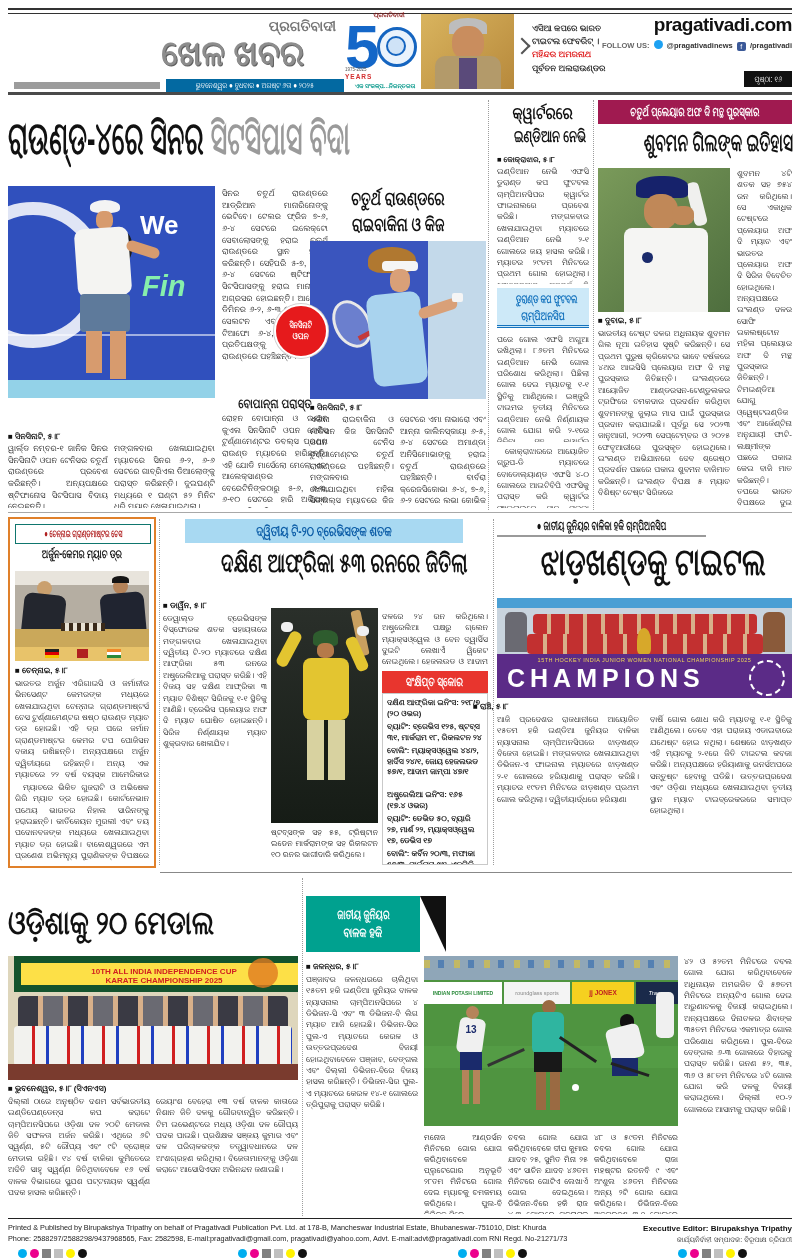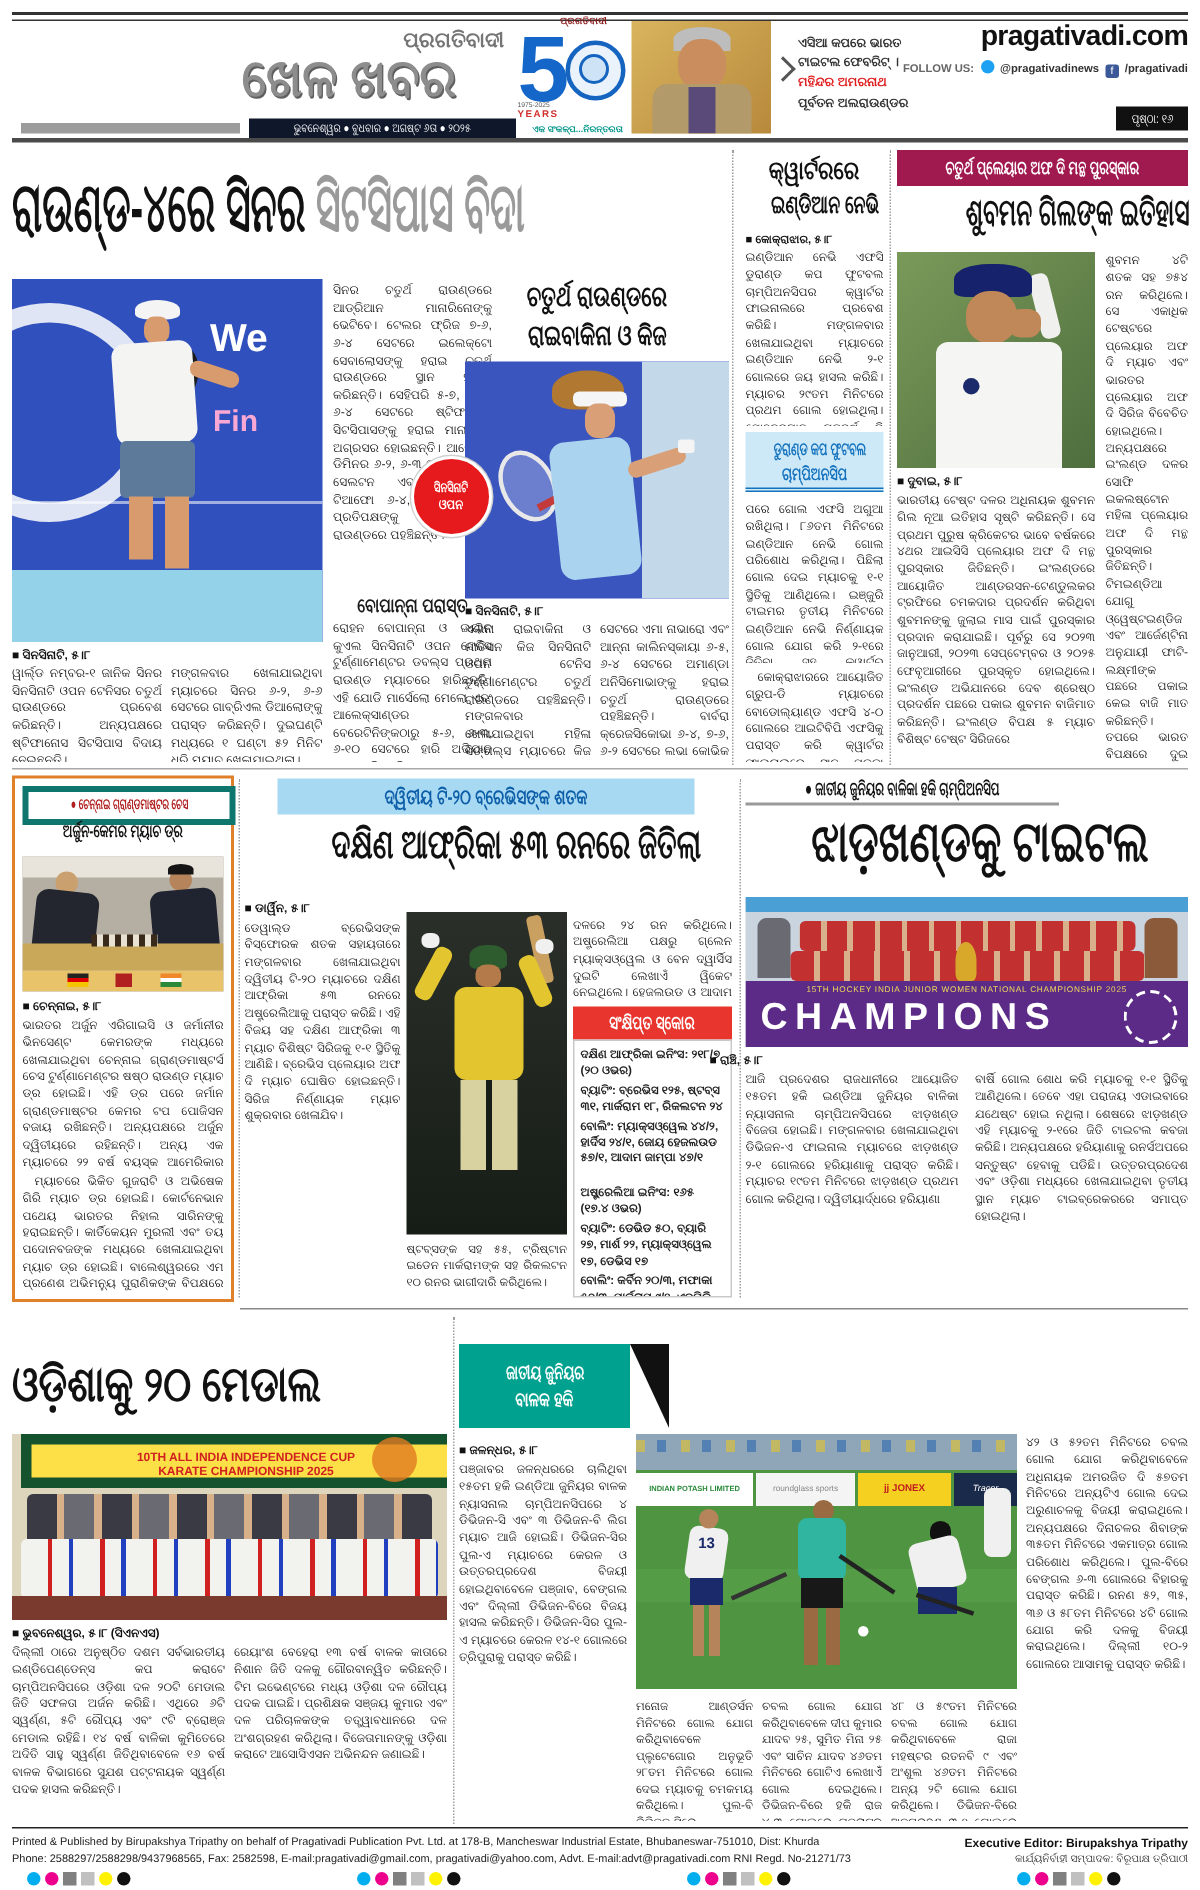--- a/index.html
+++ b/index.html
@@ -24,21 +24,21 @@
 
 <div class="page">
 
   <div class="ab" style="left:8px;top:8px;width:784px;height:3px;border-top:2px solid #333;border-bottom:1px solid #333;"></div>
 
   <div class="ab b" style="left:246px;top:18px;width:90px;font-size:14px;color:#757575;text-align:right;">ପ୍ରଗତିବାଦୀ</div>
   <div class="ab b c" style="left:120px;top:33px;width:225px;font-size:35px;color:#8d8d8d;text-shadow:1px 1px 0 #5f5f5f;">
     <span class="sxc" style="transform:scaleX(.92);">ଖେଳ ଖବର</span>
   </div>
   <div class="ab" style="left:14px;top:82px;width:146px;height:7px;background:#9c9c9c;"></div>
-  <div class="ab c" style="left:166px;top:79px;width:178px;height:14px;background:#0f172a;color:#fff;font-size:8px;line-height:14px;">
+  <div class="ab c" style="left:166px;top:79px;width:178px;height:14px;background:#0369a1;color:#fff;font-size:8px;line-height:14px;">
     <span class="sxc" style="transform:scaleX(.8);">ଭୁବନେଶ୍ୱର ● ବୁଧବାର ● ଅଗଷ୍ଟ ୬ତା ● ୨୦୨୫</span>
   </div>
 
   <div class="ab" style="left:345px;top:11px;width:74px;height:80px;">
     <div class="s b c" style="left:14px;top:0;width:60px;font-size:6.5px;color:#8b1a1a;overflow:hidden;white-space:nowrap;">ପ୍ରଗତିବାଦୀ</div>
     <div class="s b" style="left:0;top:4px;font-size:62px;line-height:64px;color:#1467c8;">5</div>
     <div class="s" style="left:32px;top:16px;width:34px;height:34px;border:3px solid #1565c0;border-radius:50%;background:#eaf3fc;"></div>
     <div class="s" style="left:41px;top:25px;width:16px;height:16px;border:2px solid #1565c0;border-radius:50%;background:#cfe3f7;"></div>
     <div class="s" style="left:0;top:56px;font-size:4.5px;color:#555;">1975-2025</div>
     <div class="s b" style="left:0;top:62px;font-size:6.5px;color:#d32f2f;letter-spacing:1px;">YEARS</div>
@@ -75,24 +75,24 @@
 
   <div class="ab" style="left:8px;top:99px;width:478px;height:78px;line-height:78px;font-weight:bold;font-size:46px;overflow:hidden;text-decoration:underline;">
     <span class="sx" style="transform:scaleX(.55);">
       <span style="color:#111;">ରାଉଣ୍ଡ-୪ରେ ସିନର </span><span style="color:#9a9a9a;">ସିଟସିପାସ ବିଦା</span>
     </span>
   </div>
 
   <div class="ab dotv" style="left:488px;top:100px;height:410px;"></div>
   <div class="ab dotv" style="left:593px;top:100px;height:410px;"></div>
 
-  <div class="ab photo" style="left:8px;top:186px;width:207px;height:242px;background:#3050bd;">
+  <div class="ab photo" style="left:8px;top:186px;width:207px;height:212px;background:#3050bd;">
     <div class="s" style="left:-48px;top:16px;width:120px;height:120px;border:13px solid rgba(255,255,255,.85);border-radius:50%;"></div>
     <div class="s b" style="left:132px;top:24px;font-size:26px;color:#fff;">We</div>
-    <div class="s b" style="left:134px;top:84px;font-size:20px;color:#f9a8d4;">Fin</div>
+    <div class="s b" style="left:134px;top:84px;font-size:29px;color:#86efac;font-style:italic;">Fin</div>
     <div class="s" style="left:0;top:148px;width:207px;height:2px;background:rgba(255,255,255,.55);"></div>
     <div class="s" style="left:0;top:194px;width:207px;height:48px;background:#93d2e8;"></div>
     <div class="s" style="left:82px;top:14px;width:30px;height:13px;background:#f4f4f4;border-radius:50% 50% 30% 30%;"></div>
     <div class="s" style="left:88px;top:25px;width:17px;height:18px;background:#d79b6e;border-radius:40%;"></div>
     <div class="s" style="left:96px;top:44px;width:22px;height:34px;border:3px solid #1c1c1c;border-radius:50%;background:rgba(255,255,255,.25);transform:rotate(14deg);"></div>
     <div class="s" style="left:104px;top:78px;width:4px;height:30px;background:#1c1c1c;transform:rotate(14deg);"></div>
     <div class="s" style="left:68px;top:42px;width:54px;height:68px;background:#f4f4f2;border-radius:9px;transform:rotate(-4deg);"></div>
     <div class="s" style="left:118px;top:58px;width:34px;height:11px;background:#d79b6e;border-radius:6px;transform:rotate(18deg);"></div>
     <div class="s" style="left:72px;top:108px;width:50px;height:38px;background:#5e7a9b;border-radius:4px;"></div>
     <div class="s" style="left:78px;top:145px;width:16px;height:42px;background:#d79b6e;"></div>
@@ -157,21 +157,21 @@
     <div class="s" style="left:26px;top:60px;width:84px;height:84px;background:#f5f5f3;border-radius:8px 8px 0 0;"></div>
     <div class="s" style="left:44px;top:84px;width:11px;height:11px;background:#1a2a6b;border-radius:50%;"></div>
   </div>
   <div class="ab byline" style="left:598px;top:316px;width:130px;">■ ଦୁବାଇ, ୫।୮</div>
   <div class="ab body-txt" style="left:598px;top:328px;width:132px;height:182px;font-size:8px;">ଭାରତୀୟ ଟେଷ୍ଟ ଦଳର ଅଧିନାୟକ ଶୁବମନ ଗିଲ ନୂଆ ଇତିହାସ ସୃଷ୍ଟି କରିଛନ୍ତି। ସେ ପ୍ରଥମ ପୁରୁଷ କ୍ରିକେଟର ଭାବେ ବର୍ଷକରେ ୪ଥର ଆଇସିସି ପ୍ଲେୟାର ଅଫ ଦି ମନ୍ଥ ପୁରସ୍କାର ଜିତିଛନ୍ତି। ଇଂଲଣ୍ଡରେ ଆୟୋଜିତ ଆଣ୍ଡରସନ-ଟେଣ୍ଡୁଲକର ଟ୍ରଫିରେ ଚମକଦାର ପ୍ରଦର୍ଶନ କରିଥିବା ଶୁବମନଙ୍କୁ ଜୁଲାଇ ମାସ ପାଇଁ ପୁରସ୍କାର ପ୍ରଦାନ କରାଯାଇଛି। ପୂର୍ବରୁ ସେ ୨୦୨୩ ଜାନୁଆରୀ, ୨୦୨୩ ସେପ୍ଟେମ୍ବର ଓ ୨୦୨୫ ଫେବୃଆରୀରେ ପୁରସ୍କୃତ ହୋଇଥିଲେ। ଇଂଲଣ୍ଡ ଅଭିଯାନରେ ଦେବ ଶ୍ରେଷ୍ଠ ପ୍ରଦର୍ଶନ ପଛରେ ପକାଇ ଶୁବମନ ବାଜିମାତ କରିଛନ୍ତି। ଇଂଲଣ୍ଡ ବିପକ୍ଷ ୫ ମ୍ୟାଚ ବିଶିଷ୍ଟ ଟେଷ୍ଟ ସିରିଜରେ</div>
   <div class="ab body-txt" style="left:737px;top:168px;width:55px;height:342px;font-size:8px;">ଶୁବମନ ୪ଟି ଶତକ ସହ ୭୫୪ ରନ କରିଥିଲେ। ସେ ଏକାଧିକ ଟେଷ୍ଟରେ ପ୍ଲେୟାର ଅଫ ଦି ମ୍ୟାଚ ଏବଂ ଭାରତର ପ୍ଲେୟାର ଅଫ ଦି ସିରିଜ ବିବେଚିତ ହୋଇଥିଲେ। ଅନ୍ୟପକ୍ଷରେ ଇଂଲଣ୍ଡ ଦଳର ସୋଫି ଇକଲଷ୍ଟୋନ ମହିଳା ପ୍ଲେୟାର ଅଫ ଦି ମନ୍ଥ ପୁରସ୍କାର ଜିତିଛନ୍ତି। ଟିମଇଣ୍ଡିଆ ଯୋଗୁ ଓ୍ୱେଷ୍ଟଇଣ୍ଡିଜ ଏବଂ ଆର୍ଜେଣ୍ଟିନା ଅନୁଯାୟୀ ଫାଟି-ଲକ୍ଷ୍ମୀଙ୍କ ପଛରେ ପକାଇ କେଇ ବାଜି ମାତ କରିଛନ୍ତି। ତପରେ ଭାରତ ବିପକ୍ଷରେ ଦୁଇ ପର୍ଯ୍ୟାୟରେ ସର୍ବାଧିକ ୮୩ ମ୍ୟାଚ ଖେଳିଥିଲେ। ଅଷ୍ଟ୍ରେଲିଆର ଆଶ ଗାର୍ଡନର ଏବଂ ଗ୍ରେସ ହ୍ୟାରିସ ଅନ୍ୟାନ୍ୟ ମାସରେ ୪ଥର ଲେଖାଏଁ ଆଇସିସି ମହିଳା ପ୍ଲେୟାର ଅଫ ଦି ମନ୍ଥ ପୁରସ୍କାର ଜିତିଛନ୍ତି।</div>
 
   <div class="ab hr" style="left:8px;top:512px;width:784px;"></div>
 
   <div class="ab" style="left:8px;top:517px;width:148px;height:351px;border:2px solid #e0802a;box-sizing:border-box;background:#fff;">
-    <div class="s c" style="left:5px;top:5px;width:134px;height:18px;border:4px solid #0f766e;font-weight:bold;font-size:10px;line-height:18px;color:#b02020;">
+    <div class="s c" style="left:5px;top:5px;width:134px;height:18px;border:1px solid #0f766e;font-weight:bold;font-size:10px;line-height:18px;color:#b02020;">
       <span class="sxc" style="transform:scaleX(.6);">● ଚେନ୍ନାଇ ଗ୍ରାଣ୍ଡମାଷ୍ଟର ଚେସ</span>
     </div>
     <div class="s b c" style="left:5px;top:28px;width:134px;font-size:12px;color:#111;">
       <span class="sxc" style="transform:scaleX(.68);">ଅର୍ଜୁନ-କେମର ମ୍ୟାଚ ଡ୍ର</span>
     </div>
     <div class="s photo" style="left:5px;top:52px;width:134px;height:90px;background:#b5aea2;">
       <div class="s" style="left:0;top:0;width:134px;height:14px;background:#e8e4dc;"></div>
       <div class="s" style="left:22px;top:10px;width:15px;height:15px;background:#caa06e;border-radius:50%;"></div>
       <div class="s" style="left:8px;top:23px;width:42px;height:38px;background:#23262e;border-radius:8px 8px 0 0;transform:rotate(6deg);"></div>
       <div class="s" style="left:98px;top:8px;width:15px;height:15px;background:#b5845a;border-radius:50%;"></div>

